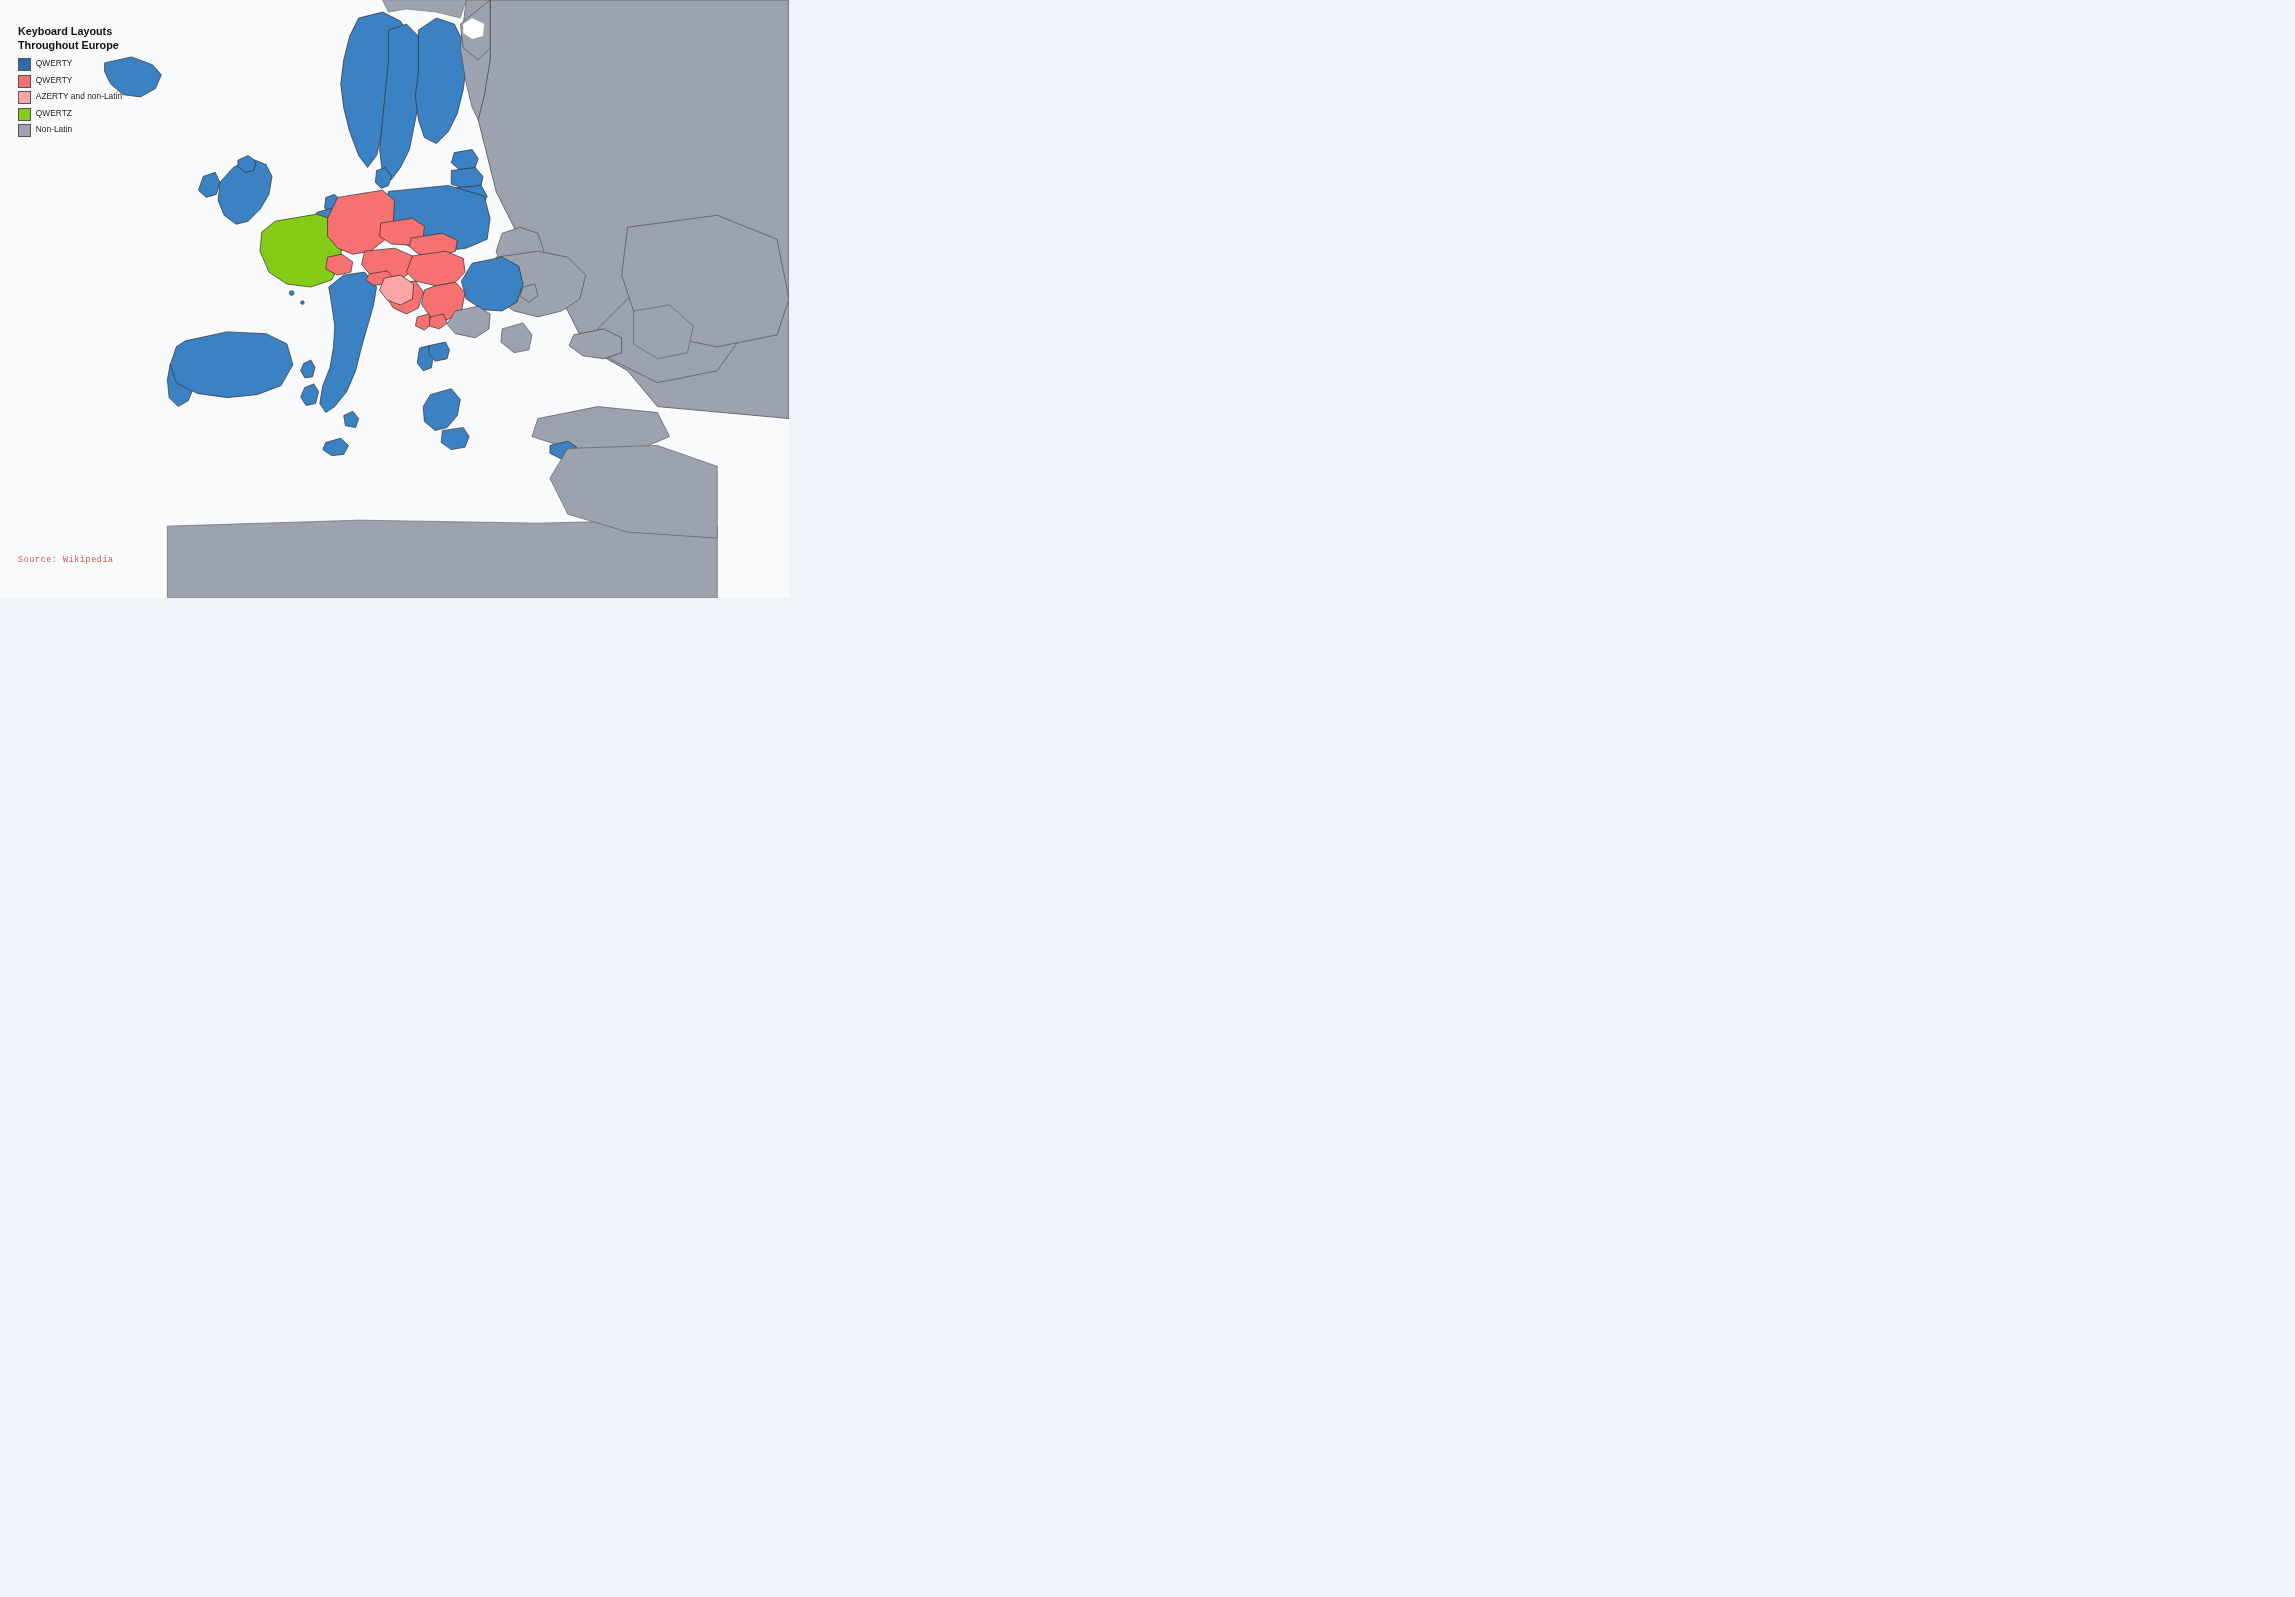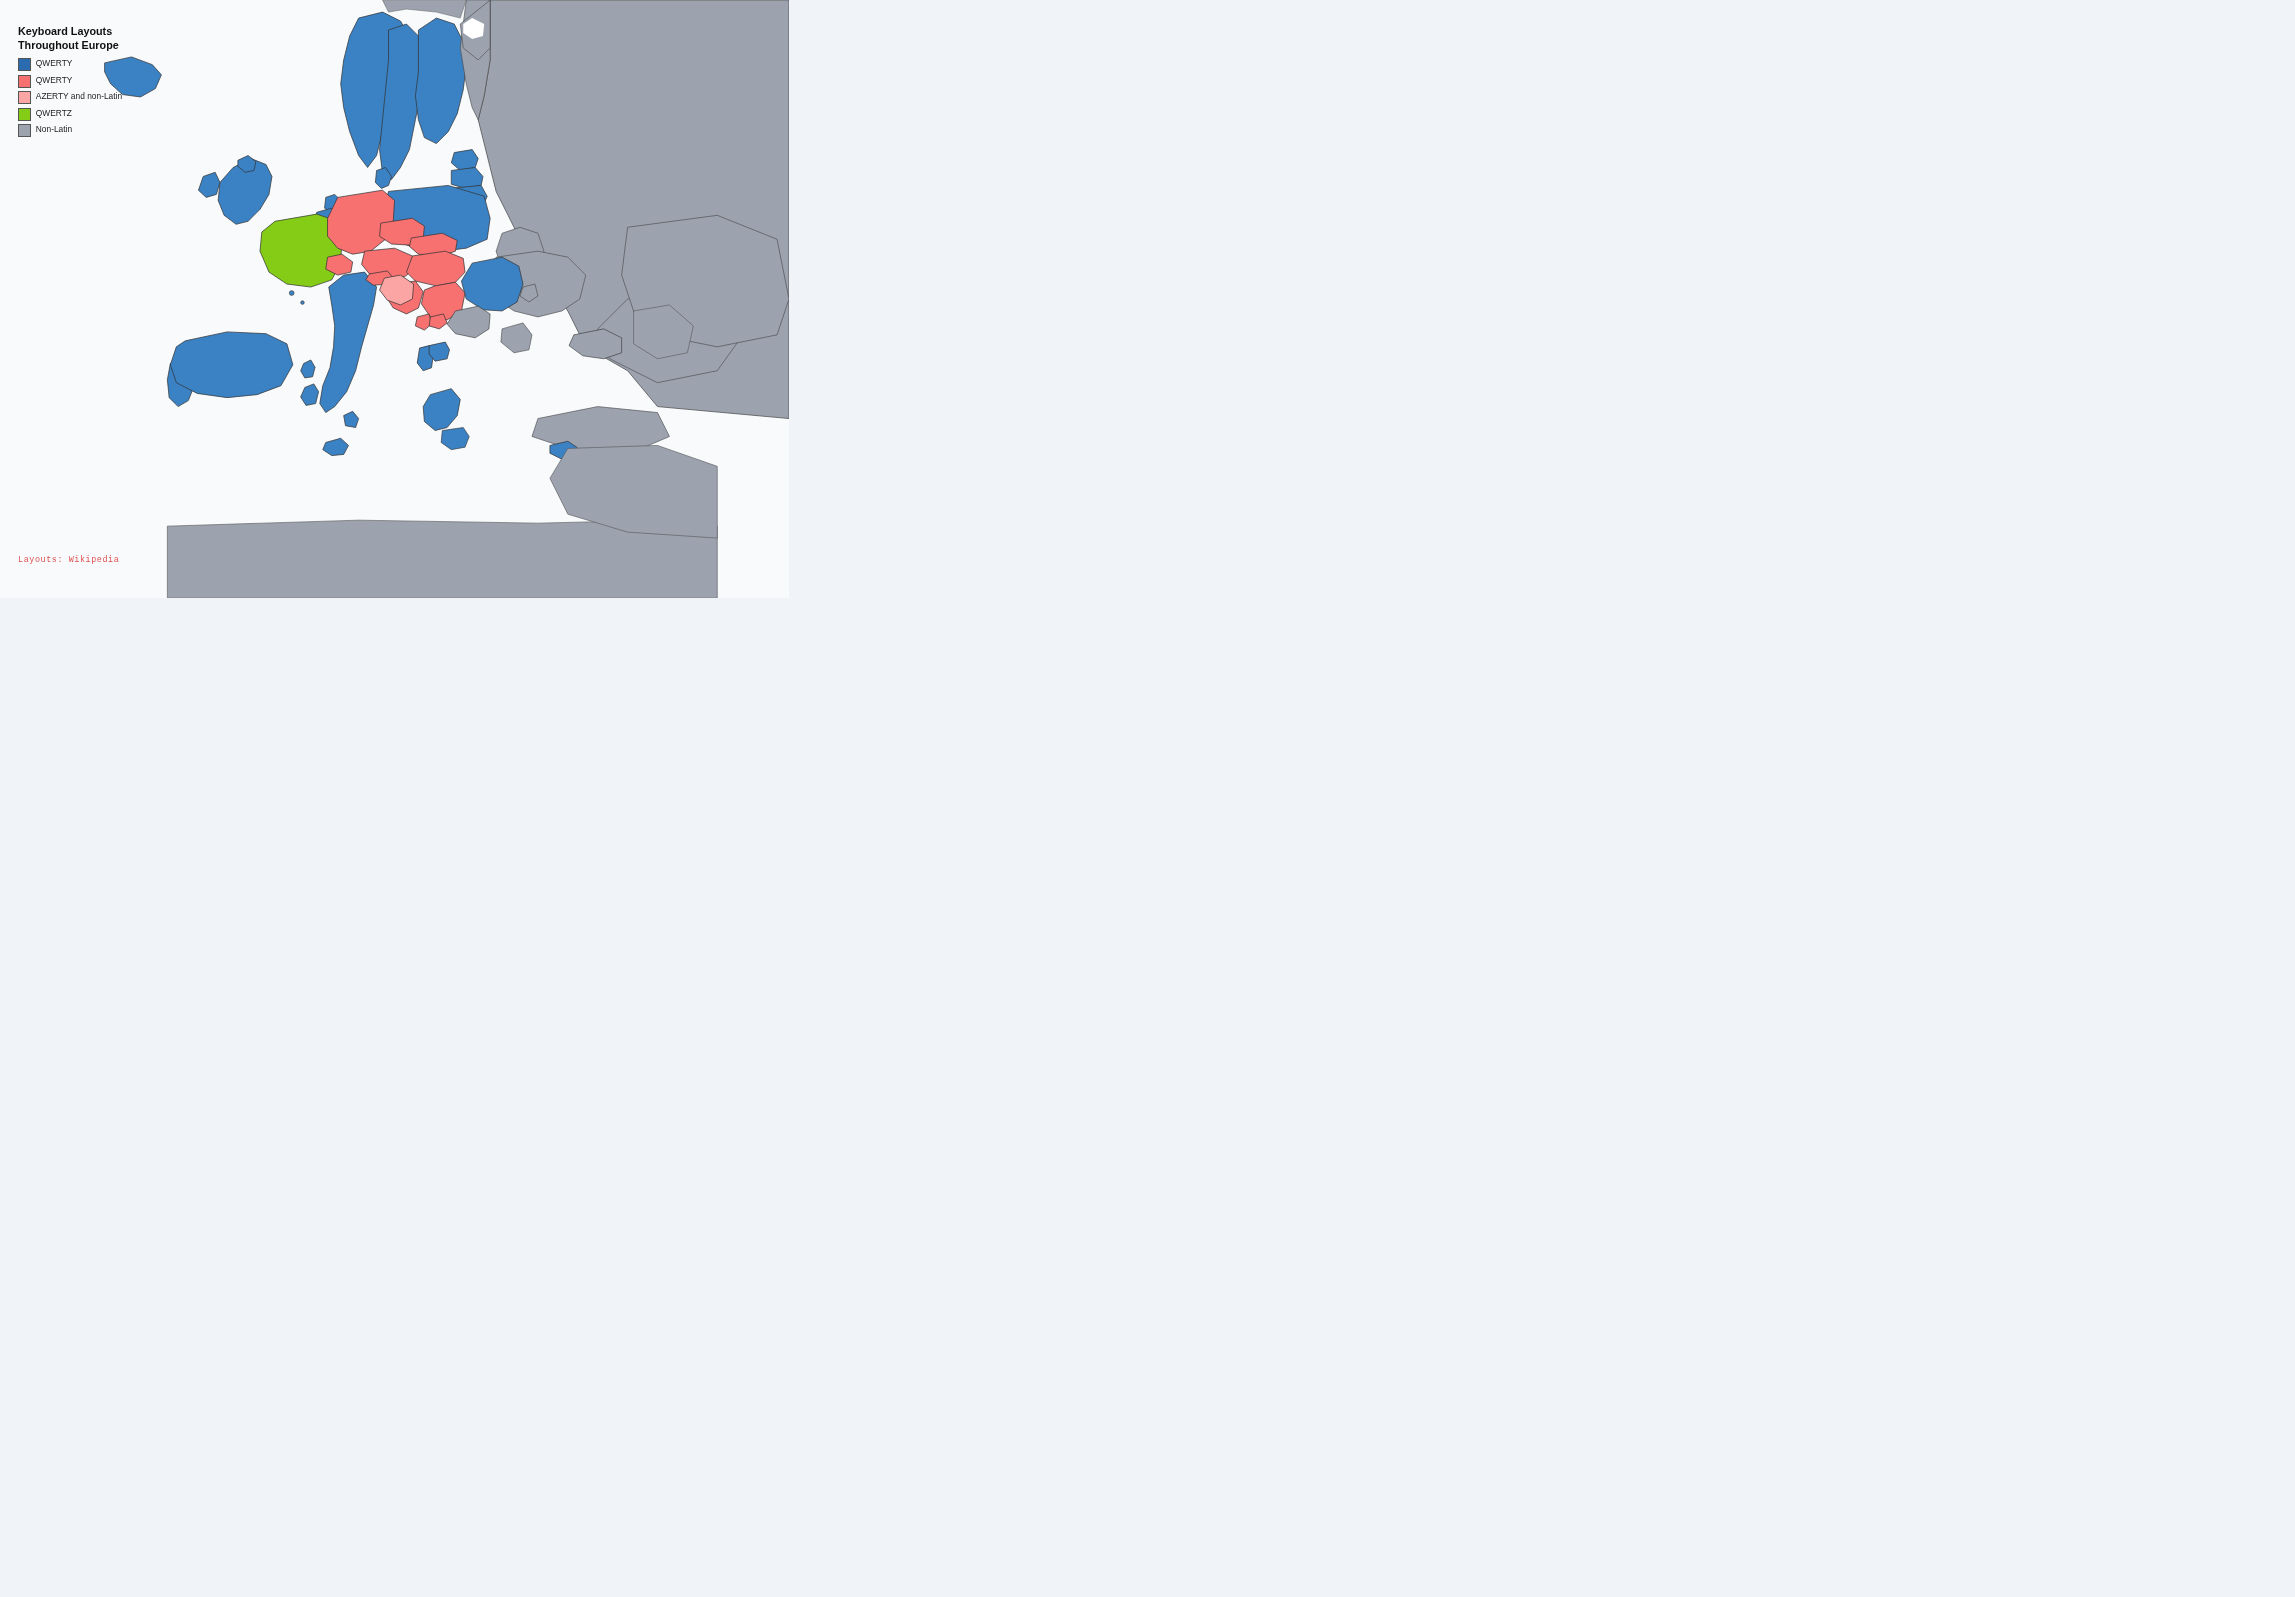--- a/index.html
+++ b/index.html
@@ -207,15 +207,15 @@
       <span>QWERTZ</span>
     </div>
         <div class="legend-item">
       <div class="legend-swatch" style="background:#9ca3af"></div>
       <span>Non-Latin</span>
     </div>
       </div>
   </div>
 
   
-  <div class="source-text">Layouts: Wikipedia</div>
+  <div class="source-text">Source: Wikipedia</div>
 </div>
 
 
 </body></html>

